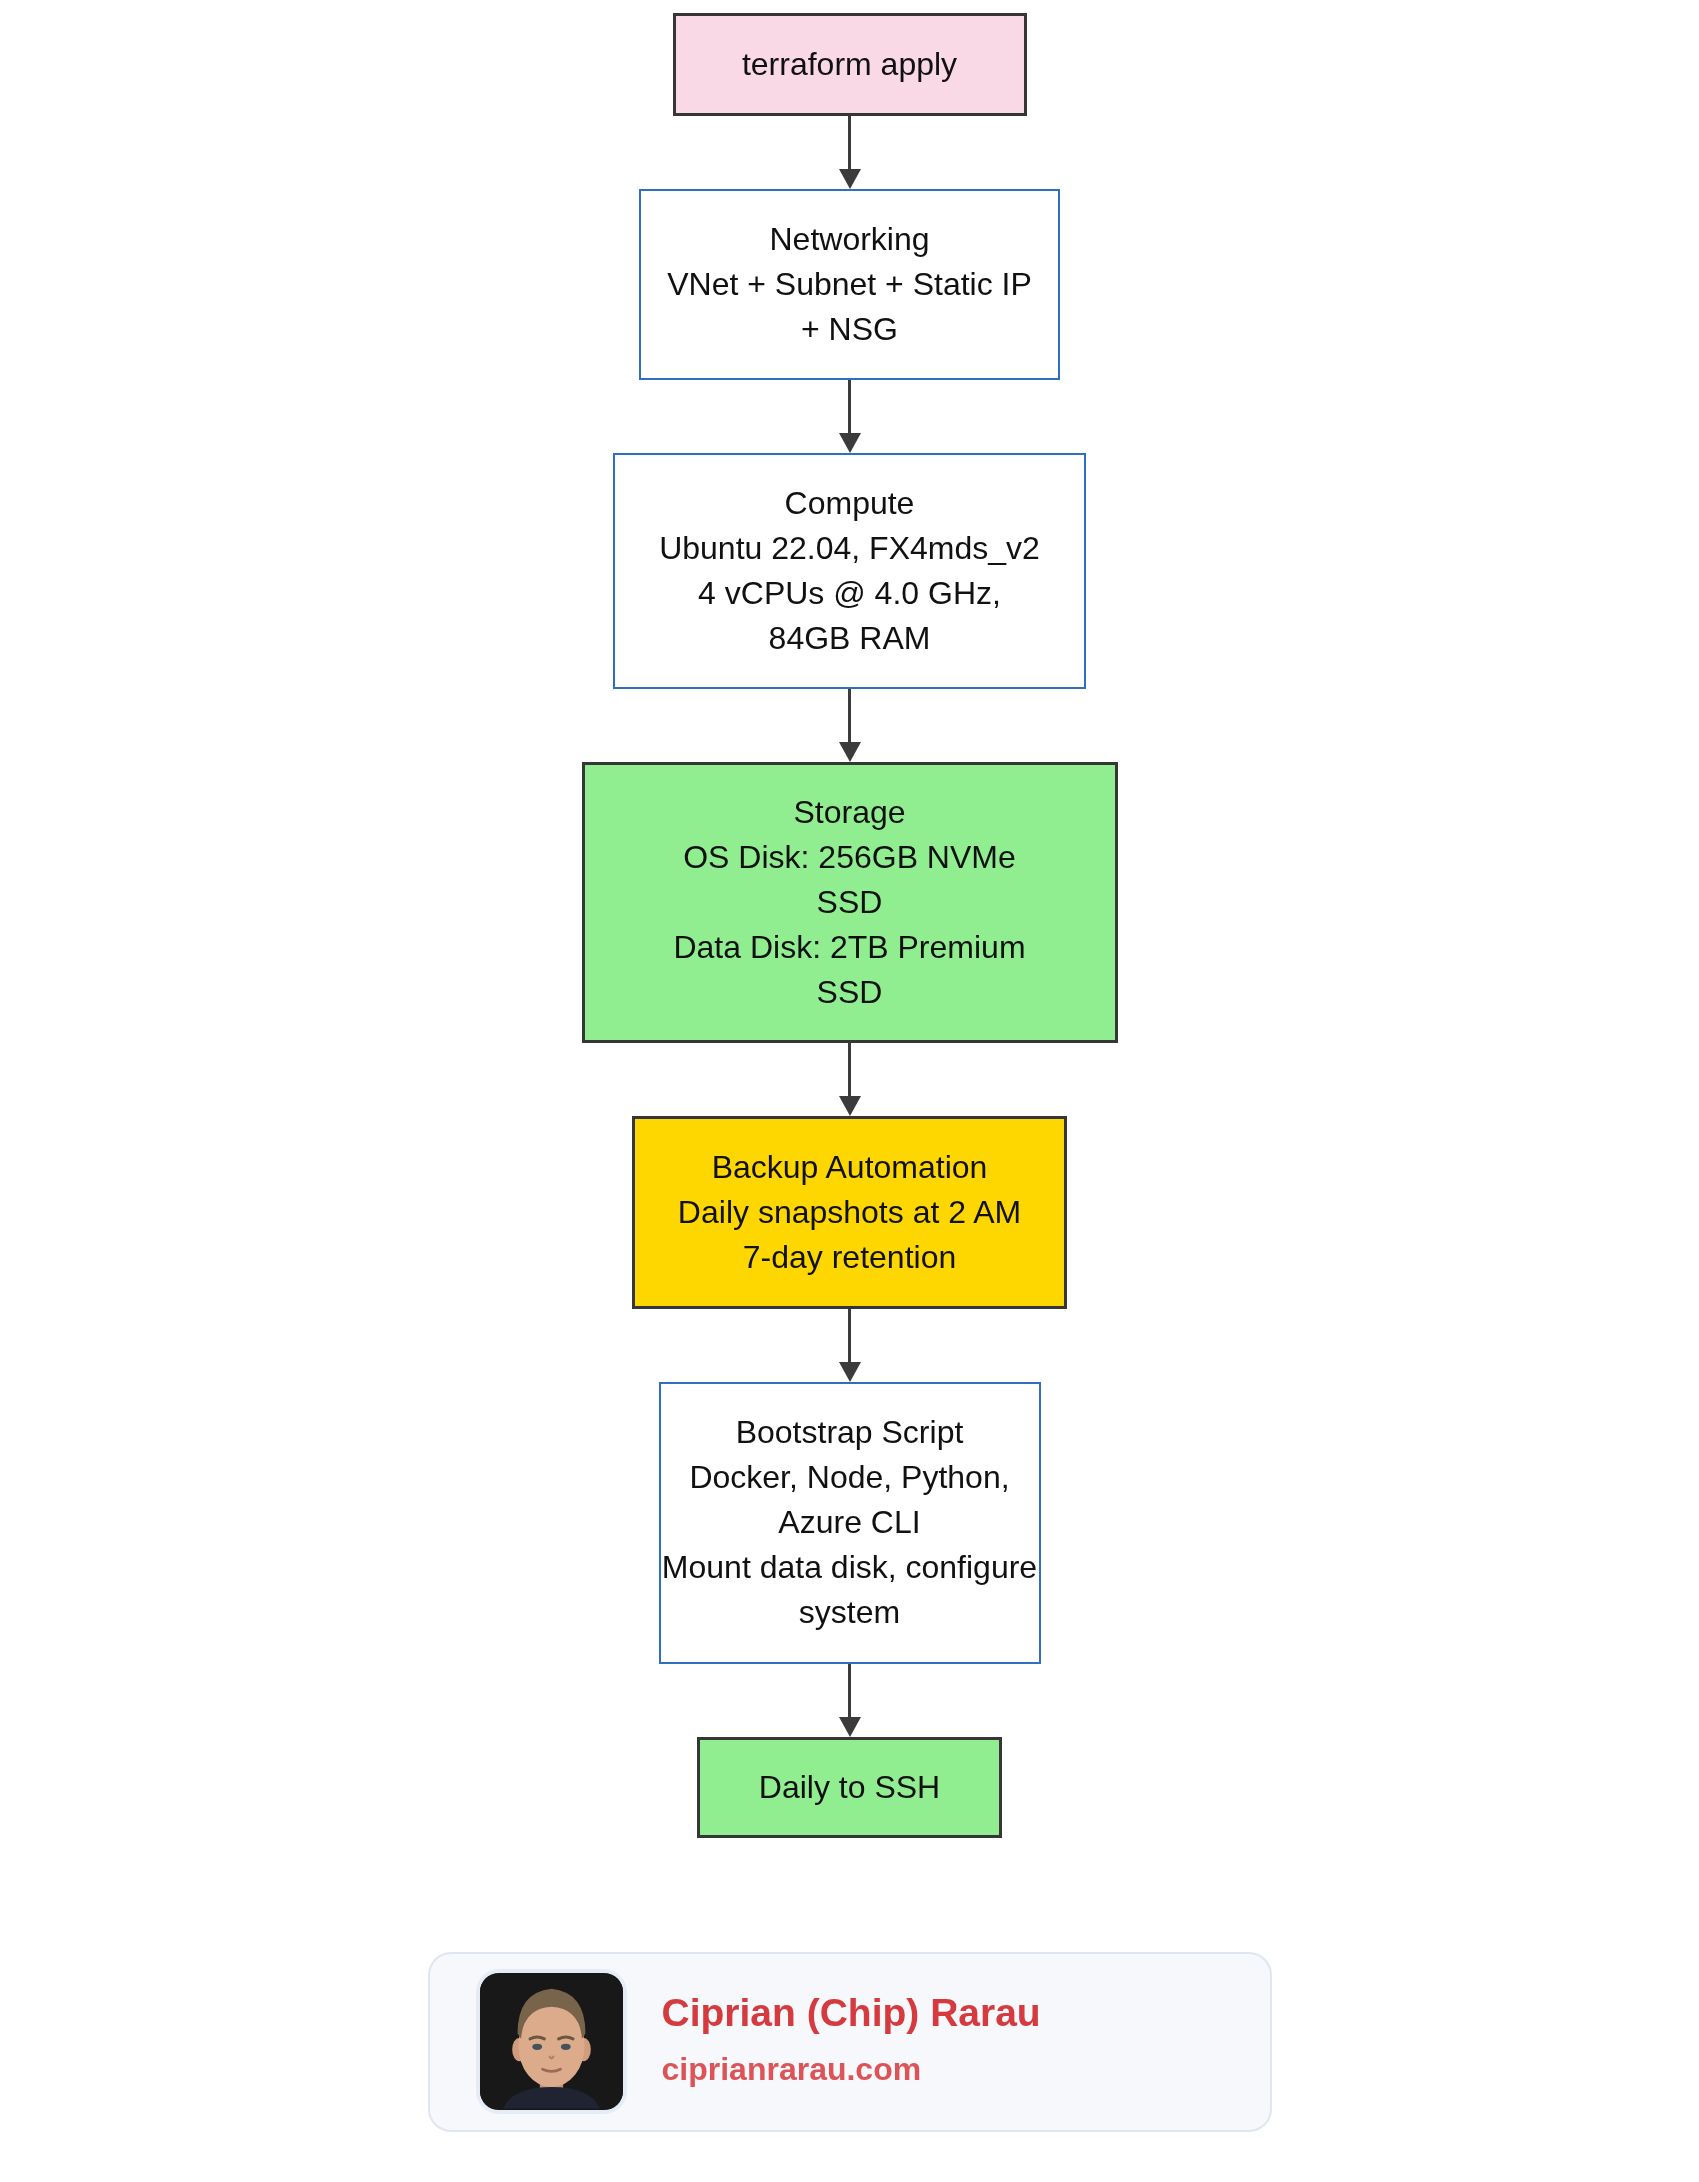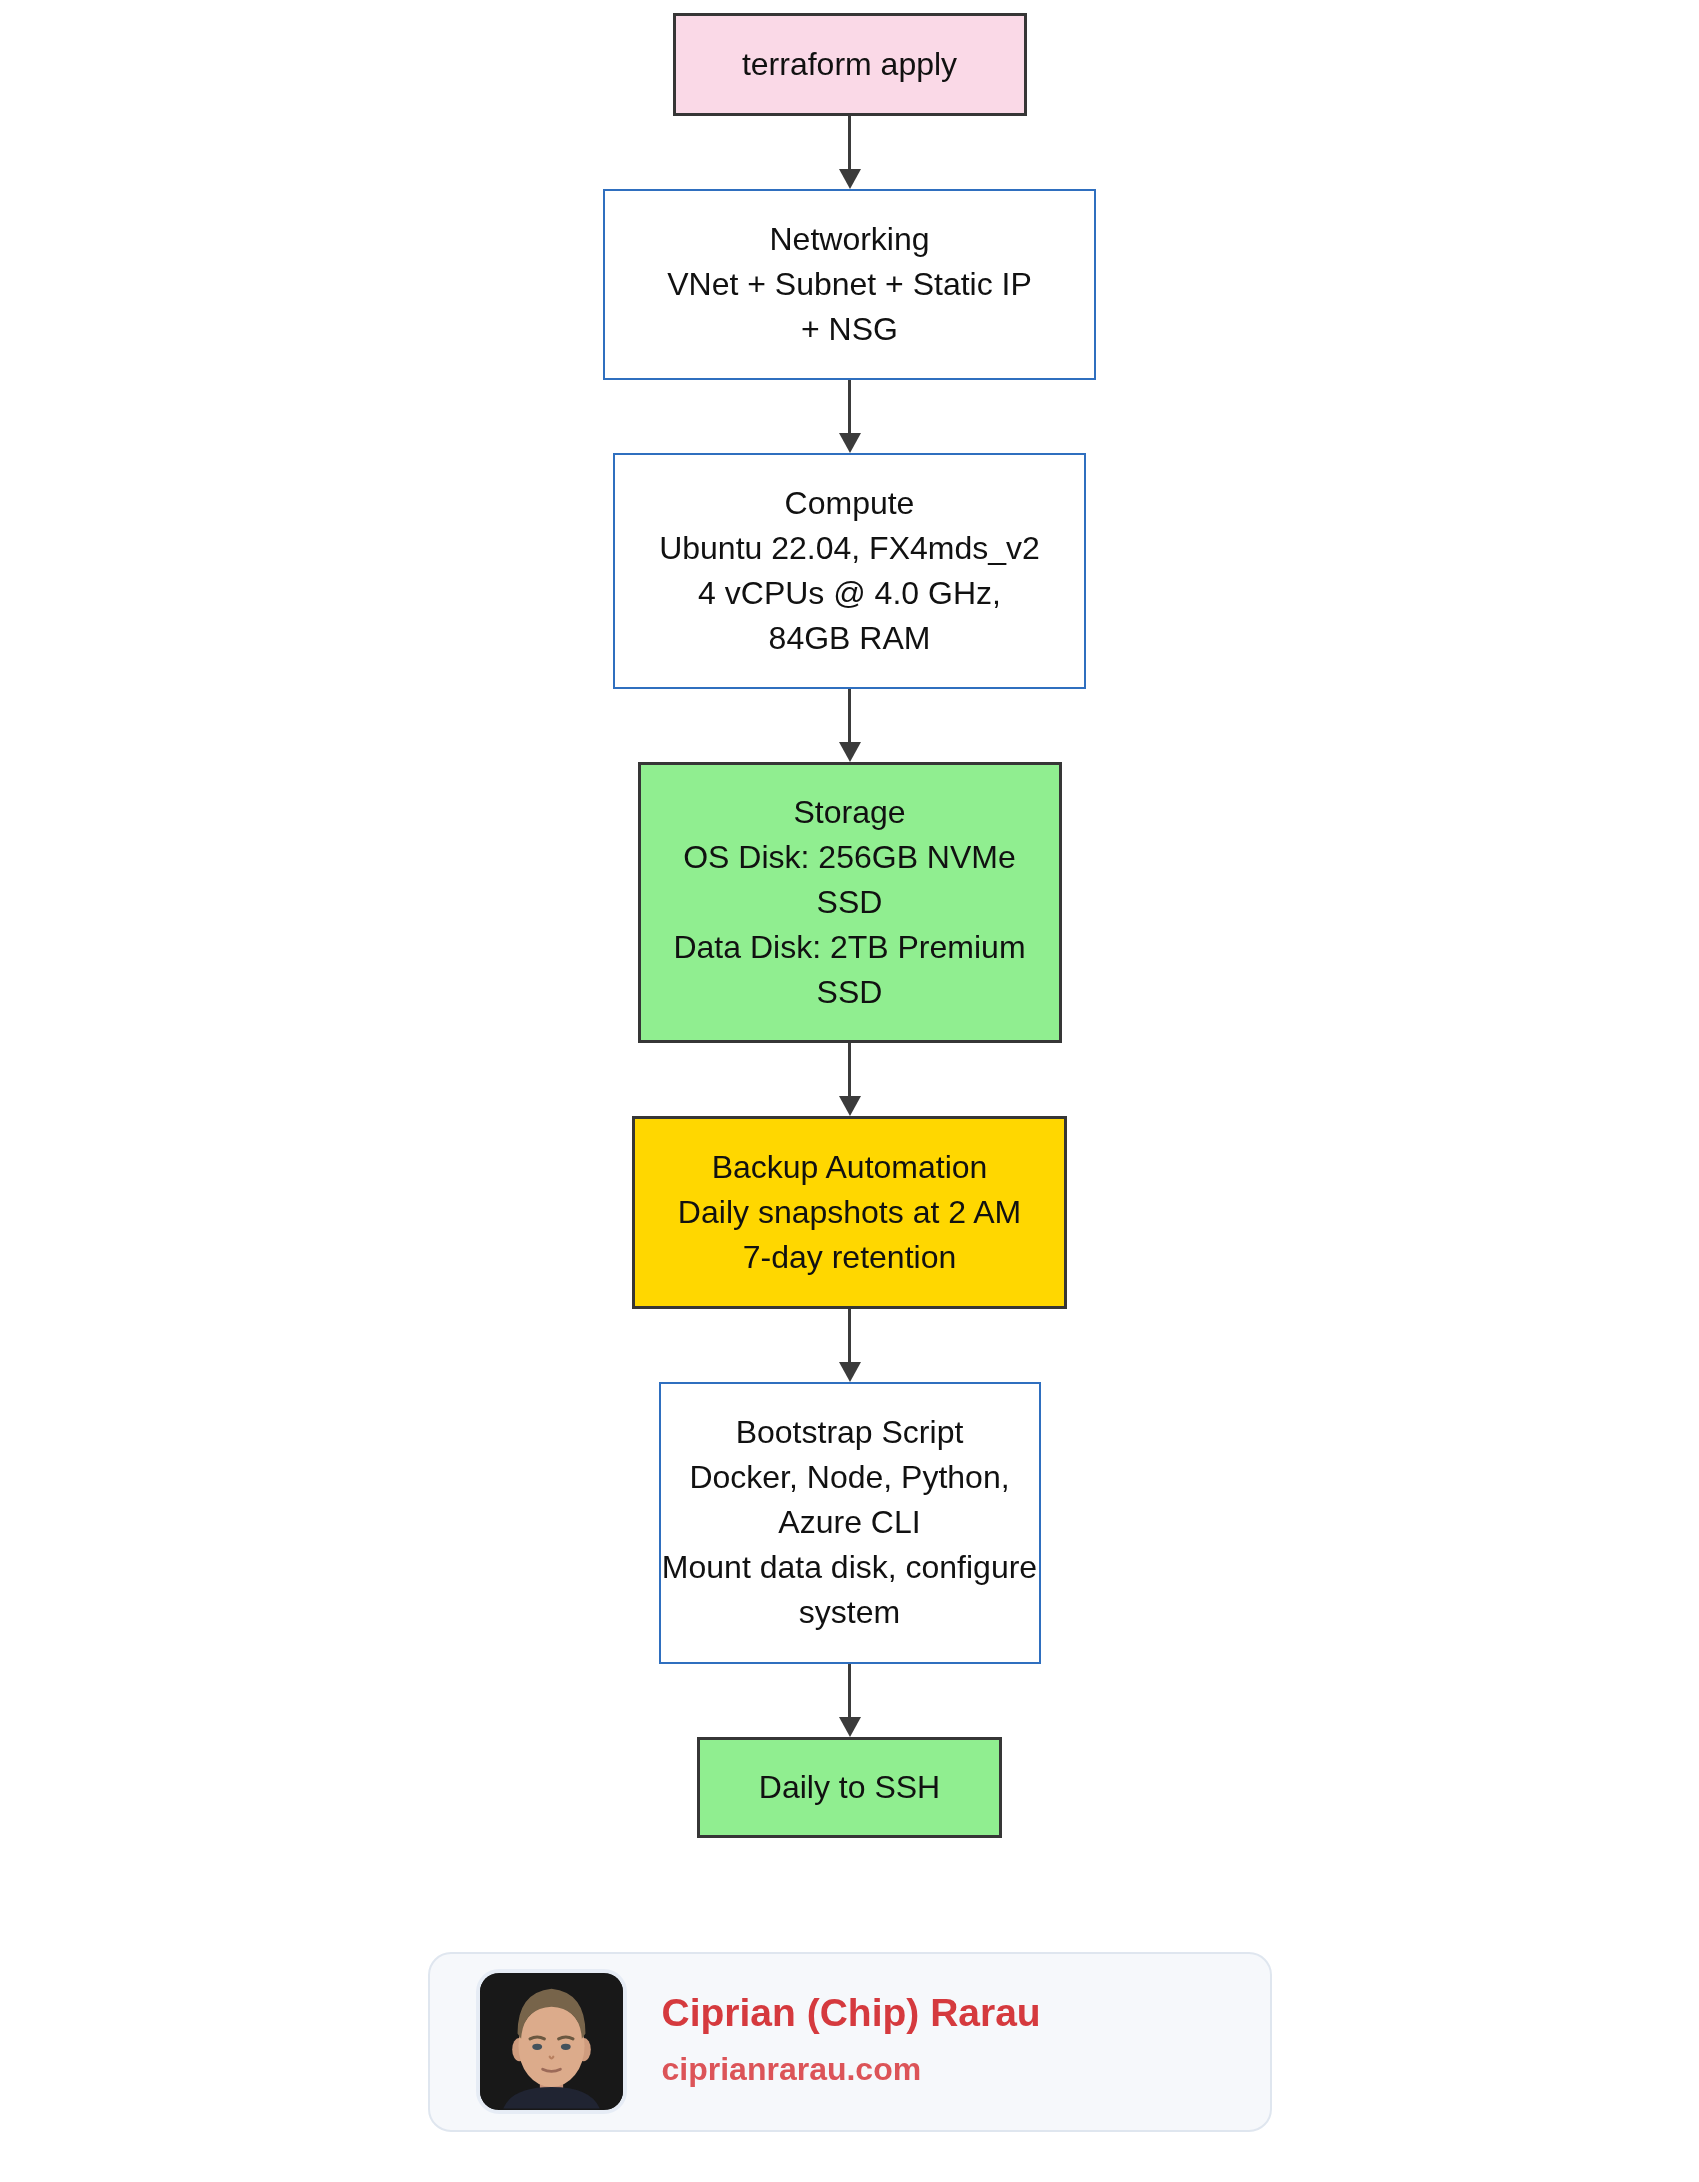--- a/index.html
+++ b/index.html
@@ -27,23 +27,23 @@
     justify-content: center;
     text-align: center;
     white-space: pre-line;
     font-size: 32px;
     line-height: 45px;
     color: var(--text, #111111);
     background: #ffffff;
     border: 2.9px solid var(--blue-border, #2f6fbf);
   }
   .node.start    { width: 354px; min-height: 103px; background: var(--start-fill, #fad9e7); border: 3.9px solid var(--dark-border, #363636); }
-  .node.networking { width: 493px; min-height: 191px; }
+  .node.networking { width: 421px; min-height: 191px; }
   .node.compute  { width: 473px; min-height: 236px; }
-  .node.storage  { width: 424px; min-height: 281px; background: var(--success-fill, #90ee90); border: 3.9px solid var(--dark-border, #363636); }
+  .node.storage  { width: 536px; min-height: 281px; background: var(--success-fill, #90ee90); border: 3.9px solid var(--dark-border, #363636); }
   .node.backup   { width: 435px; min-height: 193px; background: var(--warning-fill, #ffd700); border: 3.9px solid var(--dark-border, #363636); }
   .node.bootstrap{ width: 382px; min-height: 282px; }
   .node.ready    { width: 305px; min-height: 101px; background: var(--success-fill, #90ee90); border: 3.9px solid var(--dark-border, #363636); }
 
   .arrow {
     display: flex;
     flex-direction: column;
     align-items: center;
     height: 73px;
   }

